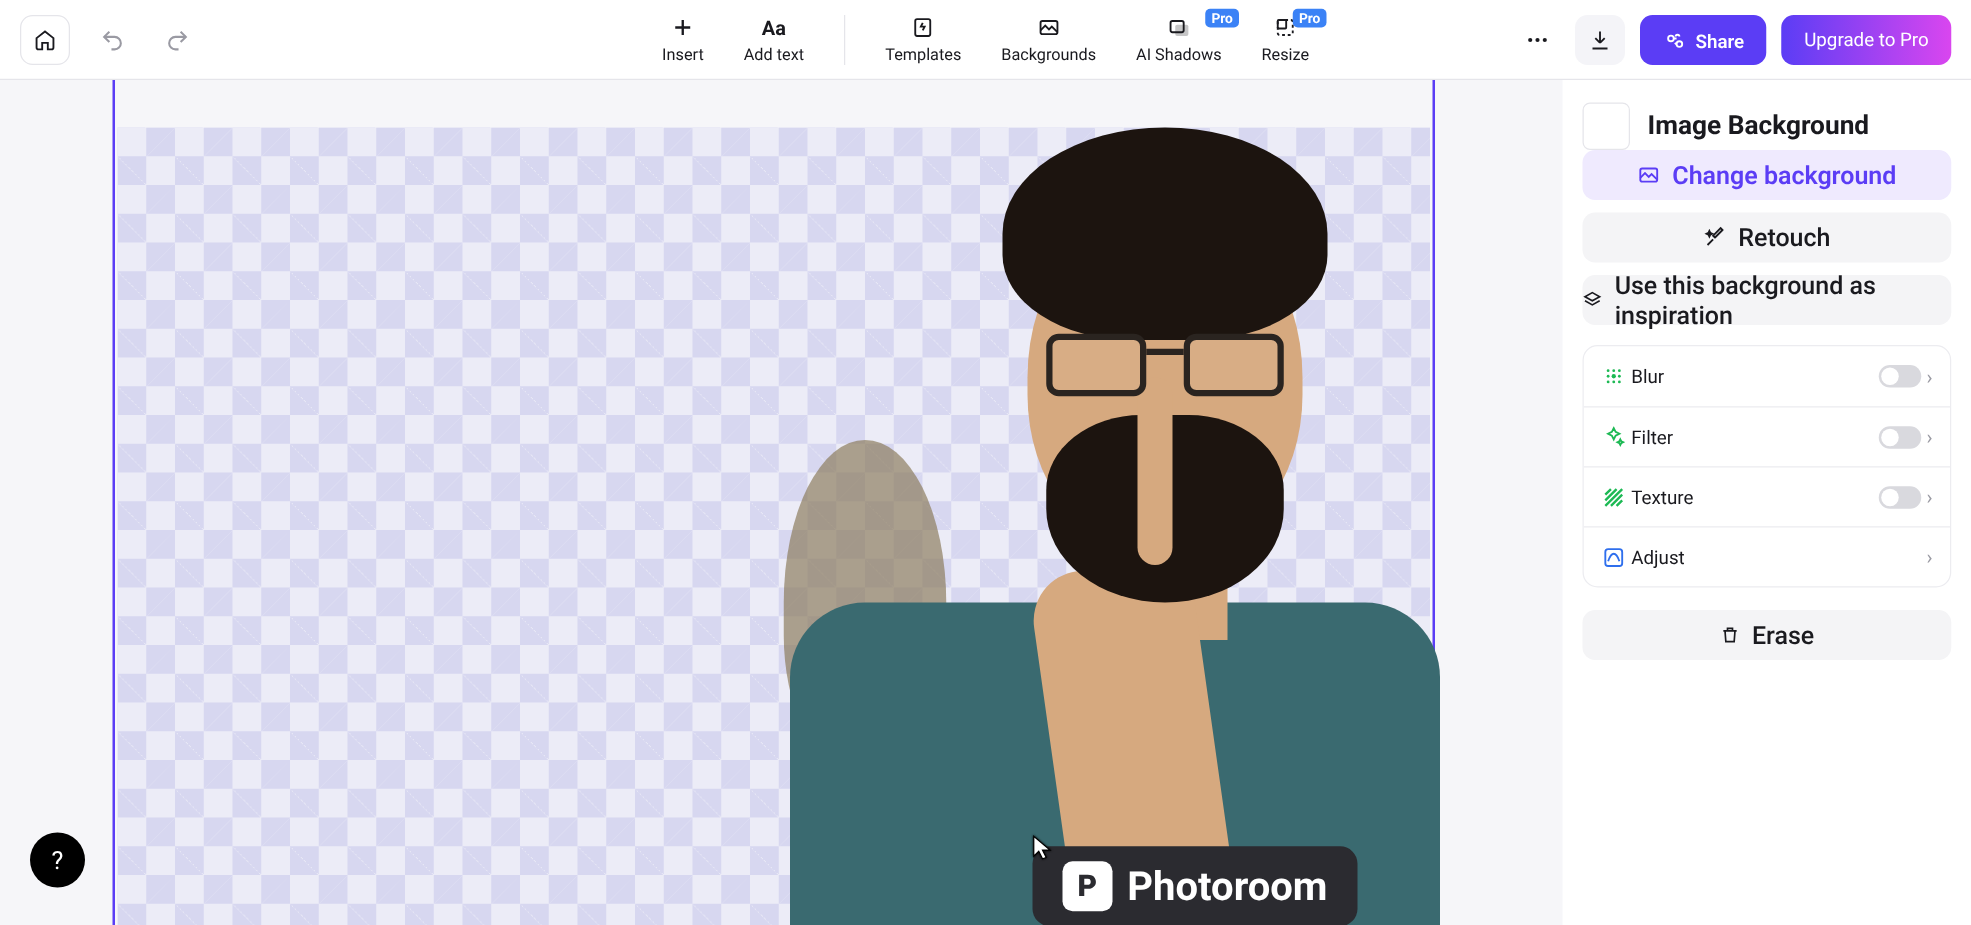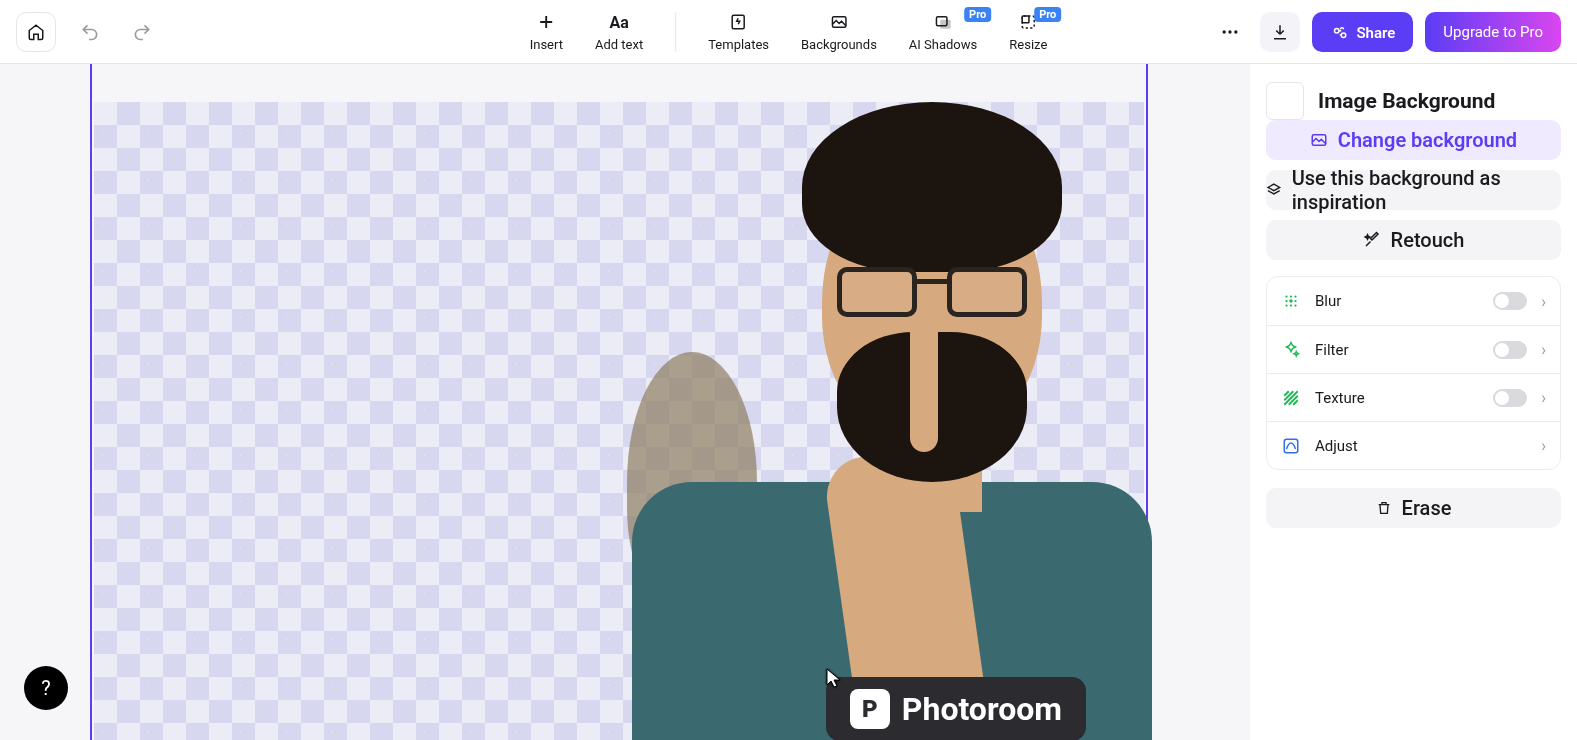--- a/index.html
+++ b/index.html
@@ -58,21 +58,21 @@
   .panel { width: 327px; padding: 18px 16px; overflow-y:auto; }
   .panel-head { display:flex; align-items:center; gap:14px; }
   .thumb { width:38px; height:38px; border:1px solid #e5e5ea; border-radius:6px; background:#fff; }
   .panel-title { font-size:21px; font-weight:700; color:#1a1a1f; }
 
   .action-btn { width:100%; height:40px; border-radius:10px; display:flex; align-items:center; justify-content:center; gap:10px; font-size:20px; font-weight:500; cursor:pointer; margin-bottom:10px; }
   .change-bg { background:#efeafe; color:#5b3df5; font-weight:600; }
   .retouch, .inspire, .erase { background:#f4f4f6; color:#1a1a1f; }
 
   .options { margin-top:16px; border:1px solid #ececf0; border-radius:12px; overflow:hidden; }
-  .option-row { height:48px; display:flex; align-items:center; padding:0 14px; gap:14px; cursor:pointer; }
+  .option-row { height:48px; display:flex; align-items:center; padding:0 14px; gap:4px; cursor:pointer; }
   .option-row + .option-row { border-top:1px solid #ececf0; }
   .opt-label { flex:1; font-size:15px; color:#1a1a1f; }
   .toggle { width:34px; height:18px; background:#d9d9de; border-radius:9px; position:relative; }
   .toggle::after { content:''; position:absolute; left:2px; top:2px; width:14px; height:14px; background:#fff; border-radius:50%; }
   .chev { color:#9a9aa3; }
 
   .opt-icon { width:20px; height:20px; display:flex; align-items:center; justify-content:center; }
   .ic-blur{ color:#1db954; } .ic-filter{ color:#1db954; } .ic-texture{ color:#1db954; } .ic-adjust{ color:#2f6fed; }
 
   .erase-wrap { margin-top:18px; }
@@ -223,32 +223,32 @@
       <div class="panel-title">Image Background</div>
     </div>
 
     <div class="action-btn change-bg">
       <svg width="18" height="18" viewBox="0 0 24 24" fill="none" stroke="#5b3df5" stroke-width="2">
           <rect x="3" y="5" width="18" height="14" rx="2"></rect>
           <path d="M3 15l5-5 4 4 3-3 6 6"></path>
         </svg>
       <span>Change background</span>
     </div>
-    <div class="action-btn inspire">
-      <svg width="18" height="18" viewBox="0 0 24 24" fill="none" stroke="#1a1a1f" stroke-width="2">
-          <path d="M12 3l9 5-9 5-9-5 9-5zM3 13l9 5 9-5"></path>
-        </svg>
-      <span>Use this background as inspiration</span>
-    </div>
     <div class="action-btn retouch">
       <svg width="18" height="18" viewBox="0 0 24 24" fill="none" stroke="#1a1a1f" stroke-width="2">
           <path d="M4 20l6-6m2-2l8-8M12 12l-2-2 8-8 2 2-8 8z"></path>
           <path d="M5 7l1-2 1 2 2 1-2 1-1 2-1-2-2-1z" fill="#1a1a1f"></path>
         </svg>
       <span>Retouch</span>
+    </div>
+    <div class="action-btn inspire">
+      <svg width="18" height="18" viewBox="0 0 24 24" fill="none" stroke="#1a1a1f" stroke-width="2">
+          <path d="M12 3l9 5-9 5-9-5 9-5zM3 13l9 5 9-5"></path>
+        </svg>
+      <span>Use this background as inspiration</span>
     </div>
 
     <div class="options">
       <div class="option-row">
         <div class="opt-icon ic-blur">
           <svg width="18" height="18" viewBox="0 0 24 24" fill="currentColor">
               <circle cx="6" cy="6" r="1.5"></circle>
               <circle cx="12" cy="6" r="1.5"></circle>
               <circle cx="18" cy="6" r="1.5"></circle>
               <circle cx="6" cy="12" r="1.5"></circle>

